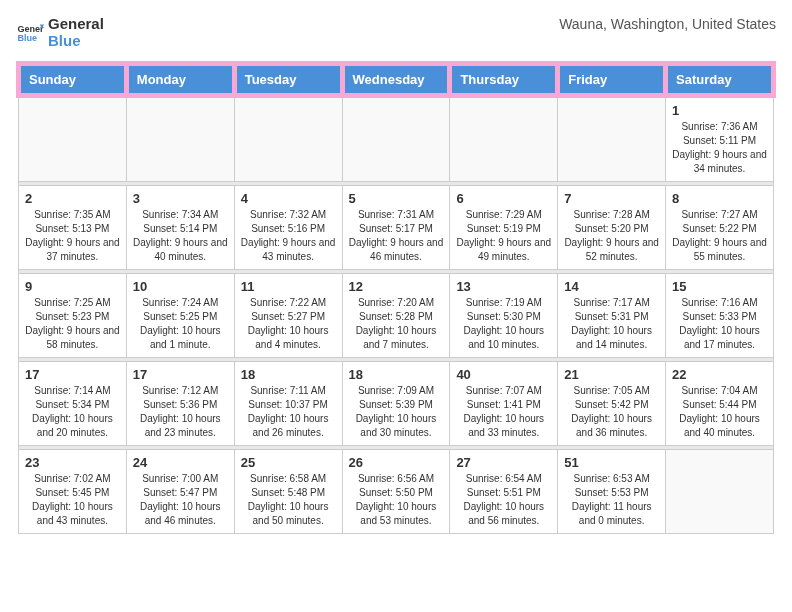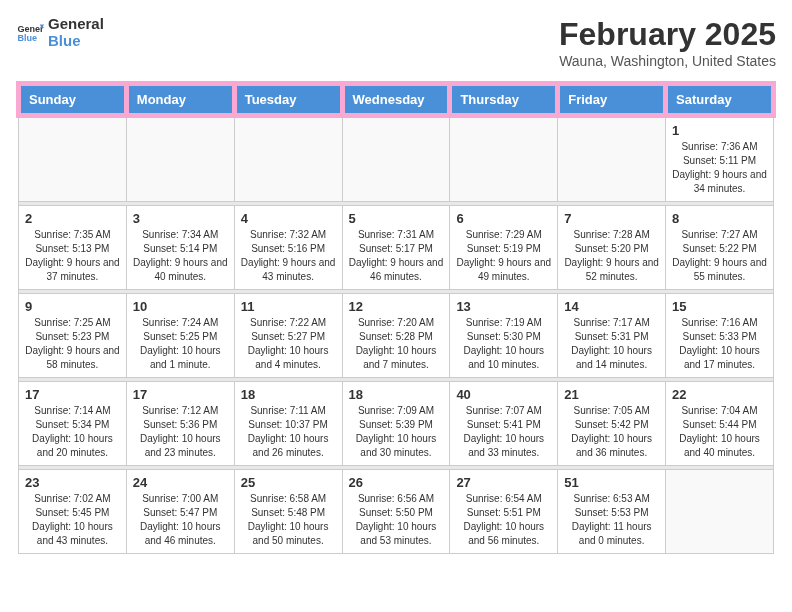--- a/index.html
+++ b/index.html
@@ -86,21 +86,20 @@
       <text x="2" y="18" font-size="13" font-weight="bold" fill="#333" font-family="Arial">General</text>
       <text x="2" y="32" font-size="13" font-weight="bold" fill="#4a90d9" font-family="Arial">Blue</text>
       <polygon points="34,8 40,8 37,14" fill="#4a90d9"></polygon>
     </svg>
     <div>
       <div style="font-size:15px;font-weight:bold;color:#333;line-height:1.1;">General</div>
       <div style="font-size:15px;font-weight:bold;color:#4a90d9;line-height:1.1;">Blue</div>
     </div>
   </div>
   <div class="title-block">
-    <div class="month-year">February 2025</div>
     <div class="location">Wauna, Washington, United States</div>
   </div>
 </div>
 
 <table class="calendar">
   <thead>
     <tr>
     <th>Sunday</th>
         <th>Monday</th>
         <th>Tuesday</th>
@@ -243,21 +242,21 @@
         </td>
         <td>
           <span class="day-num">18</span>
           <div class="day-info">Sunrise: 7:09 AM
 Sunset: 5:39 PM
 Daylight: 10 hours and 30 minutes.</div>
         </td>
         <td>
           <span class="day-num">40</span>
           <div class="day-info">Sunrise: 7:07 AM
-Sunset: 5:41 PM
+Sunset: 1:41 PM
 Daylight: 10 hours and 33 minutes.</div>
         </td>
         <td>
           <span class="day-num">21</span>
           <div class="day-info">Sunrise: 7:05 AM
 Sunset: 5:42 PM
 Daylight: 10 hours and 36 minutes.</div>
         </td>
         <td>
           <span class="day-num">22</span>

